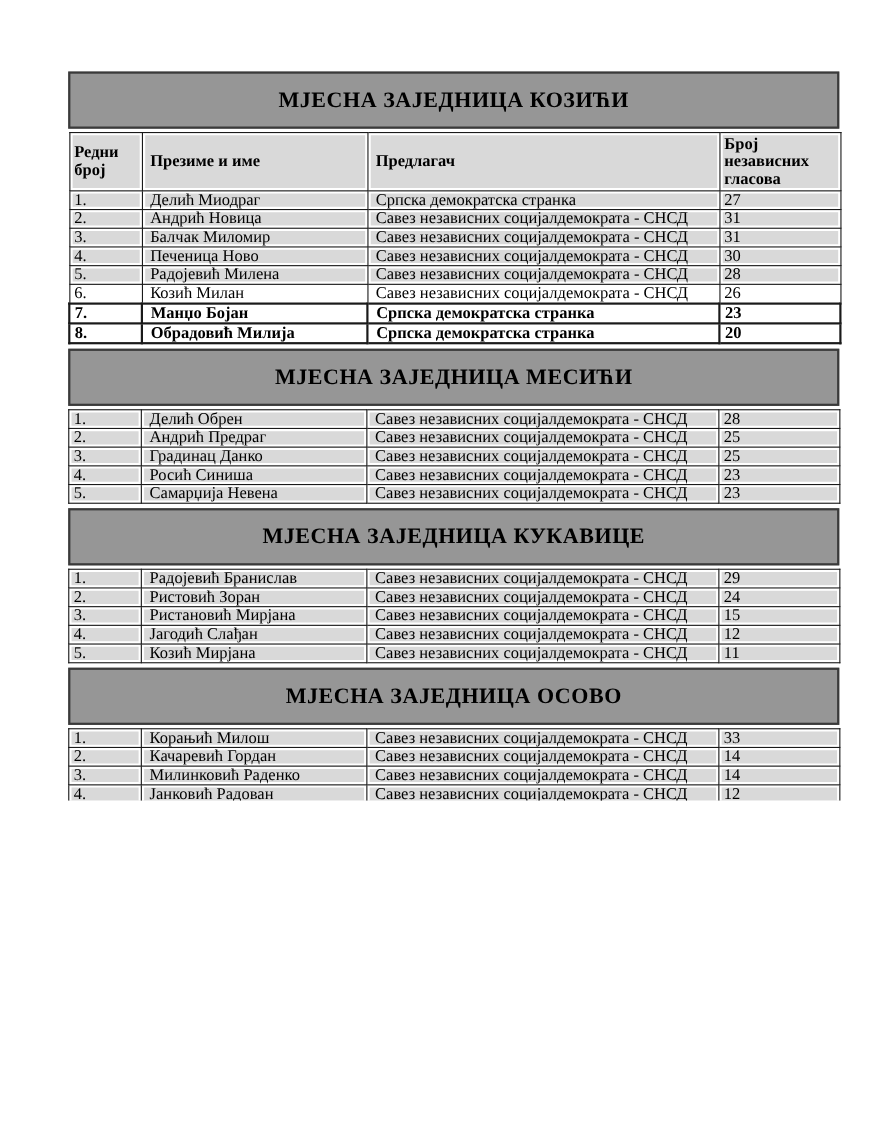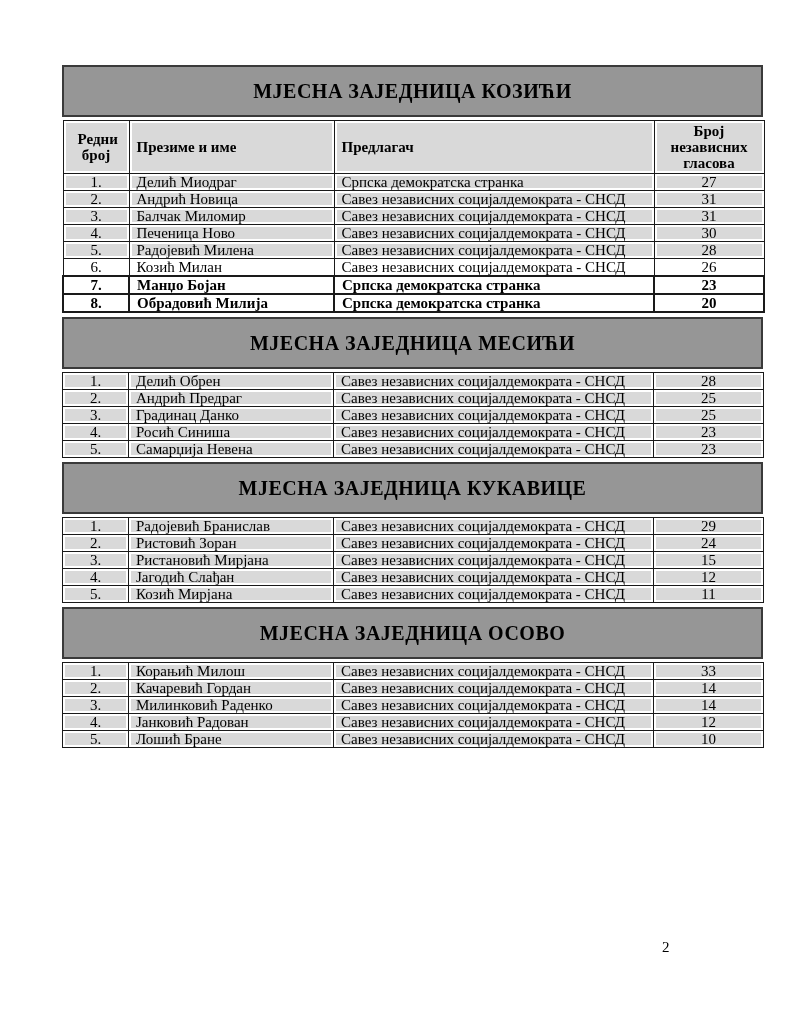--- a/index.html
+++ b/index.html
@@ -1,18 +1,18 @@
 <!DOCTYPE html>
 <html><head>
 <meta charset="utf-8">
 <style>
   html,body{margin:0;padding:0;background:#ffffff;}
   .page{
     position:relative;
-    width:791px;height:1024px;
+    width:791px;height:728px;
     background:#ffffff;
     font-family:"Liberation Serif","DejaVu Serif",serif;
     color:#000;
     overflow:hidden;
   }
   .content{
     position:absolute;
     left:62px;top:65px;
     width:701px;
   }
@@ -48,21 +48,21 @@
   }
   tr.colhead td{
     height:53px;
     font-weight:bold;
     white-space:normal;
     line-height:16px;
     vertical-align:middle;
     background:#d9d9d9;
     box-shadow:inset 0 0 0 2px #ffffff;
   }
-  td.center{text-align:center;padding:0 14px;}
+  td.center{text-align:left;padding:0 4px;}
   tr.shaded td{
     background:#d9d9d9;
     box-shadow:inset 0 0 0 2px #ffffff;
   }
   tr.plain td{background:#ffffff;}
   tr.highlight td{
     background:#ffffff;
     font-weight:bold;
     border-width:2px;
   }

